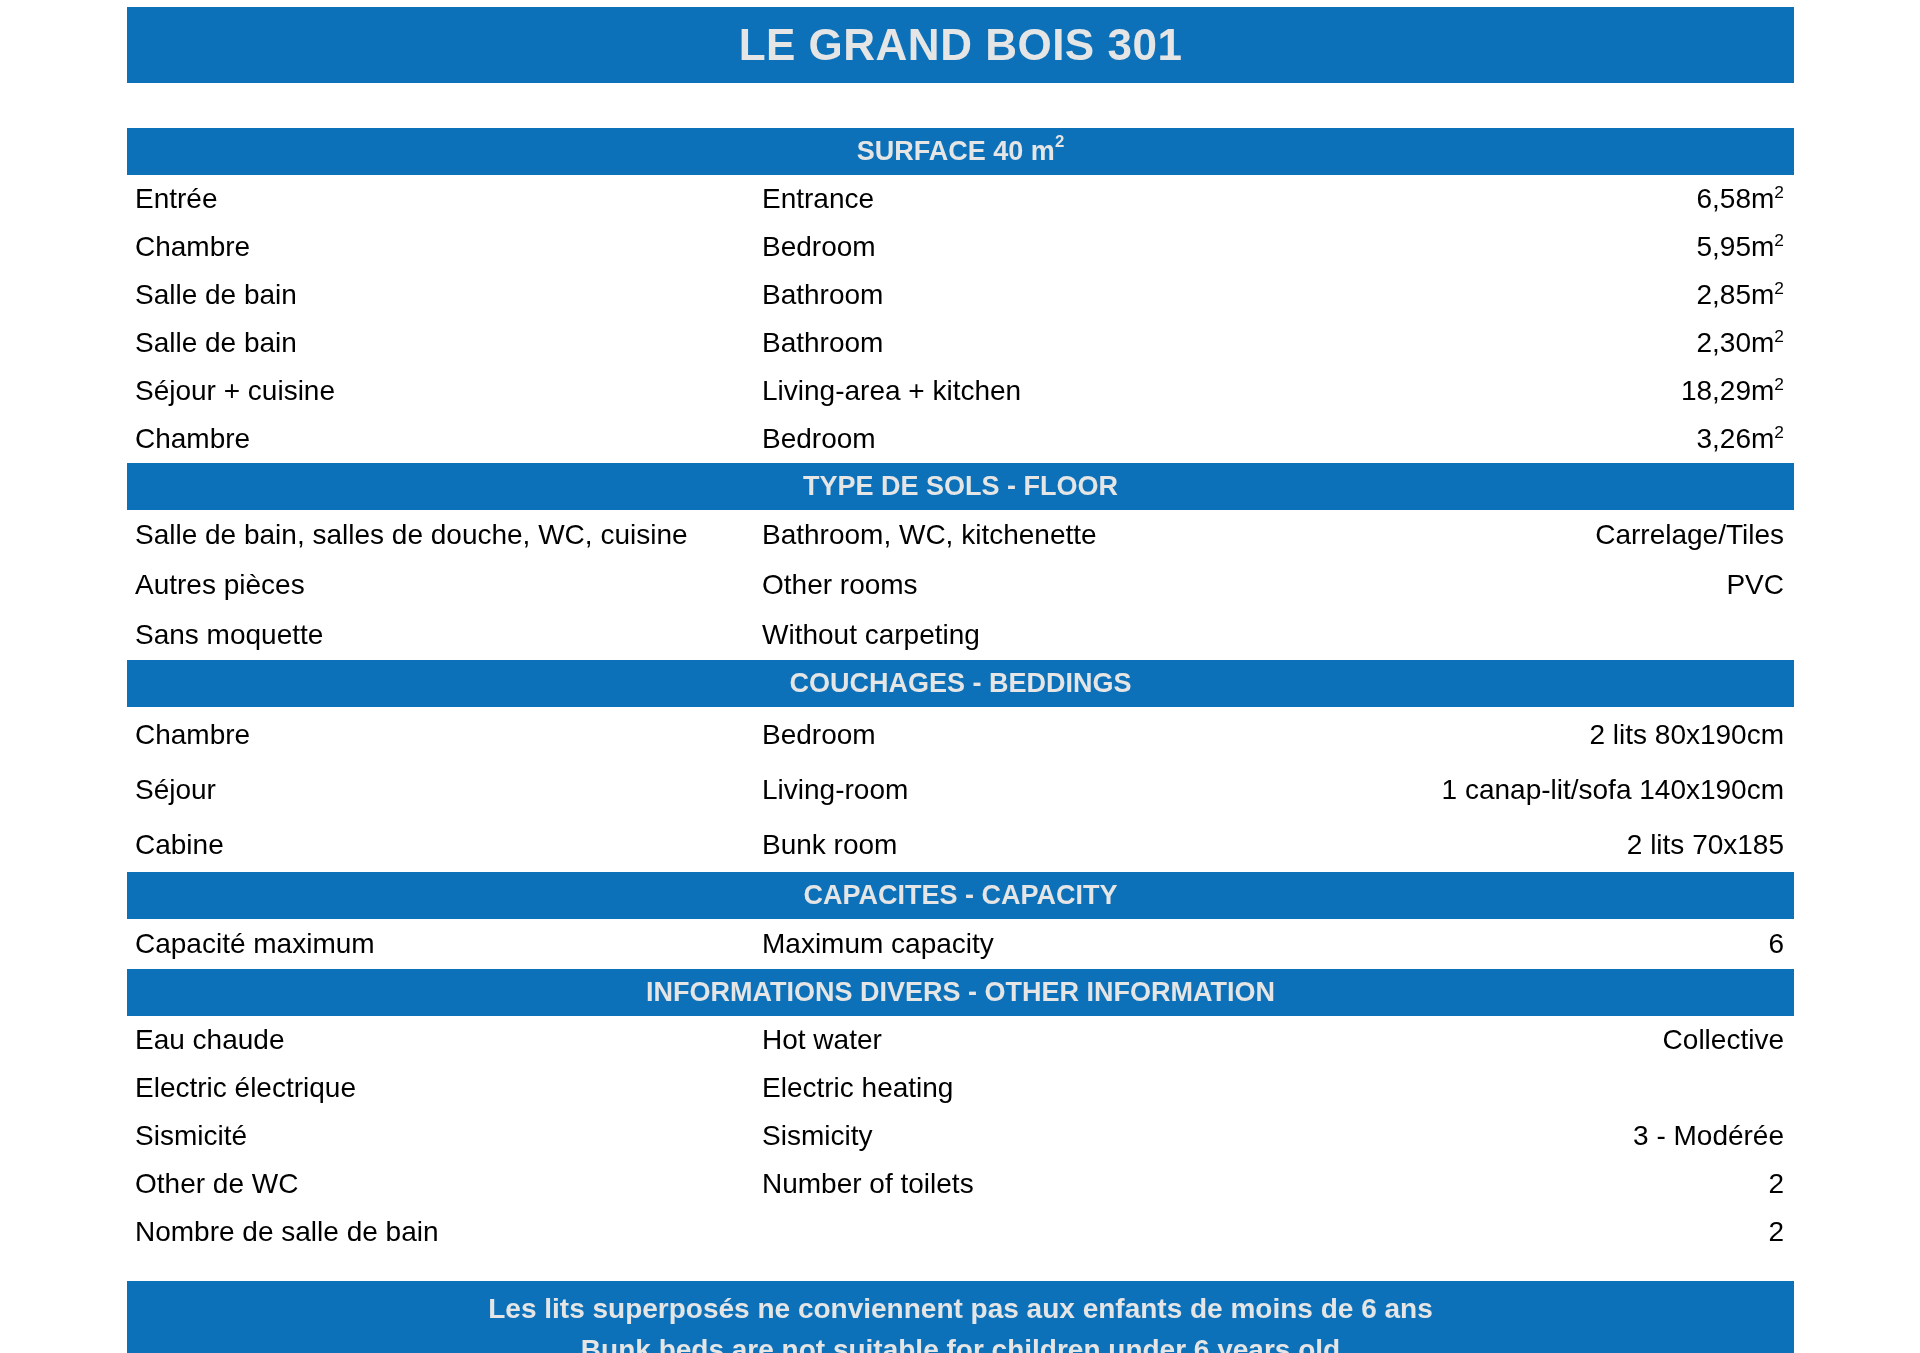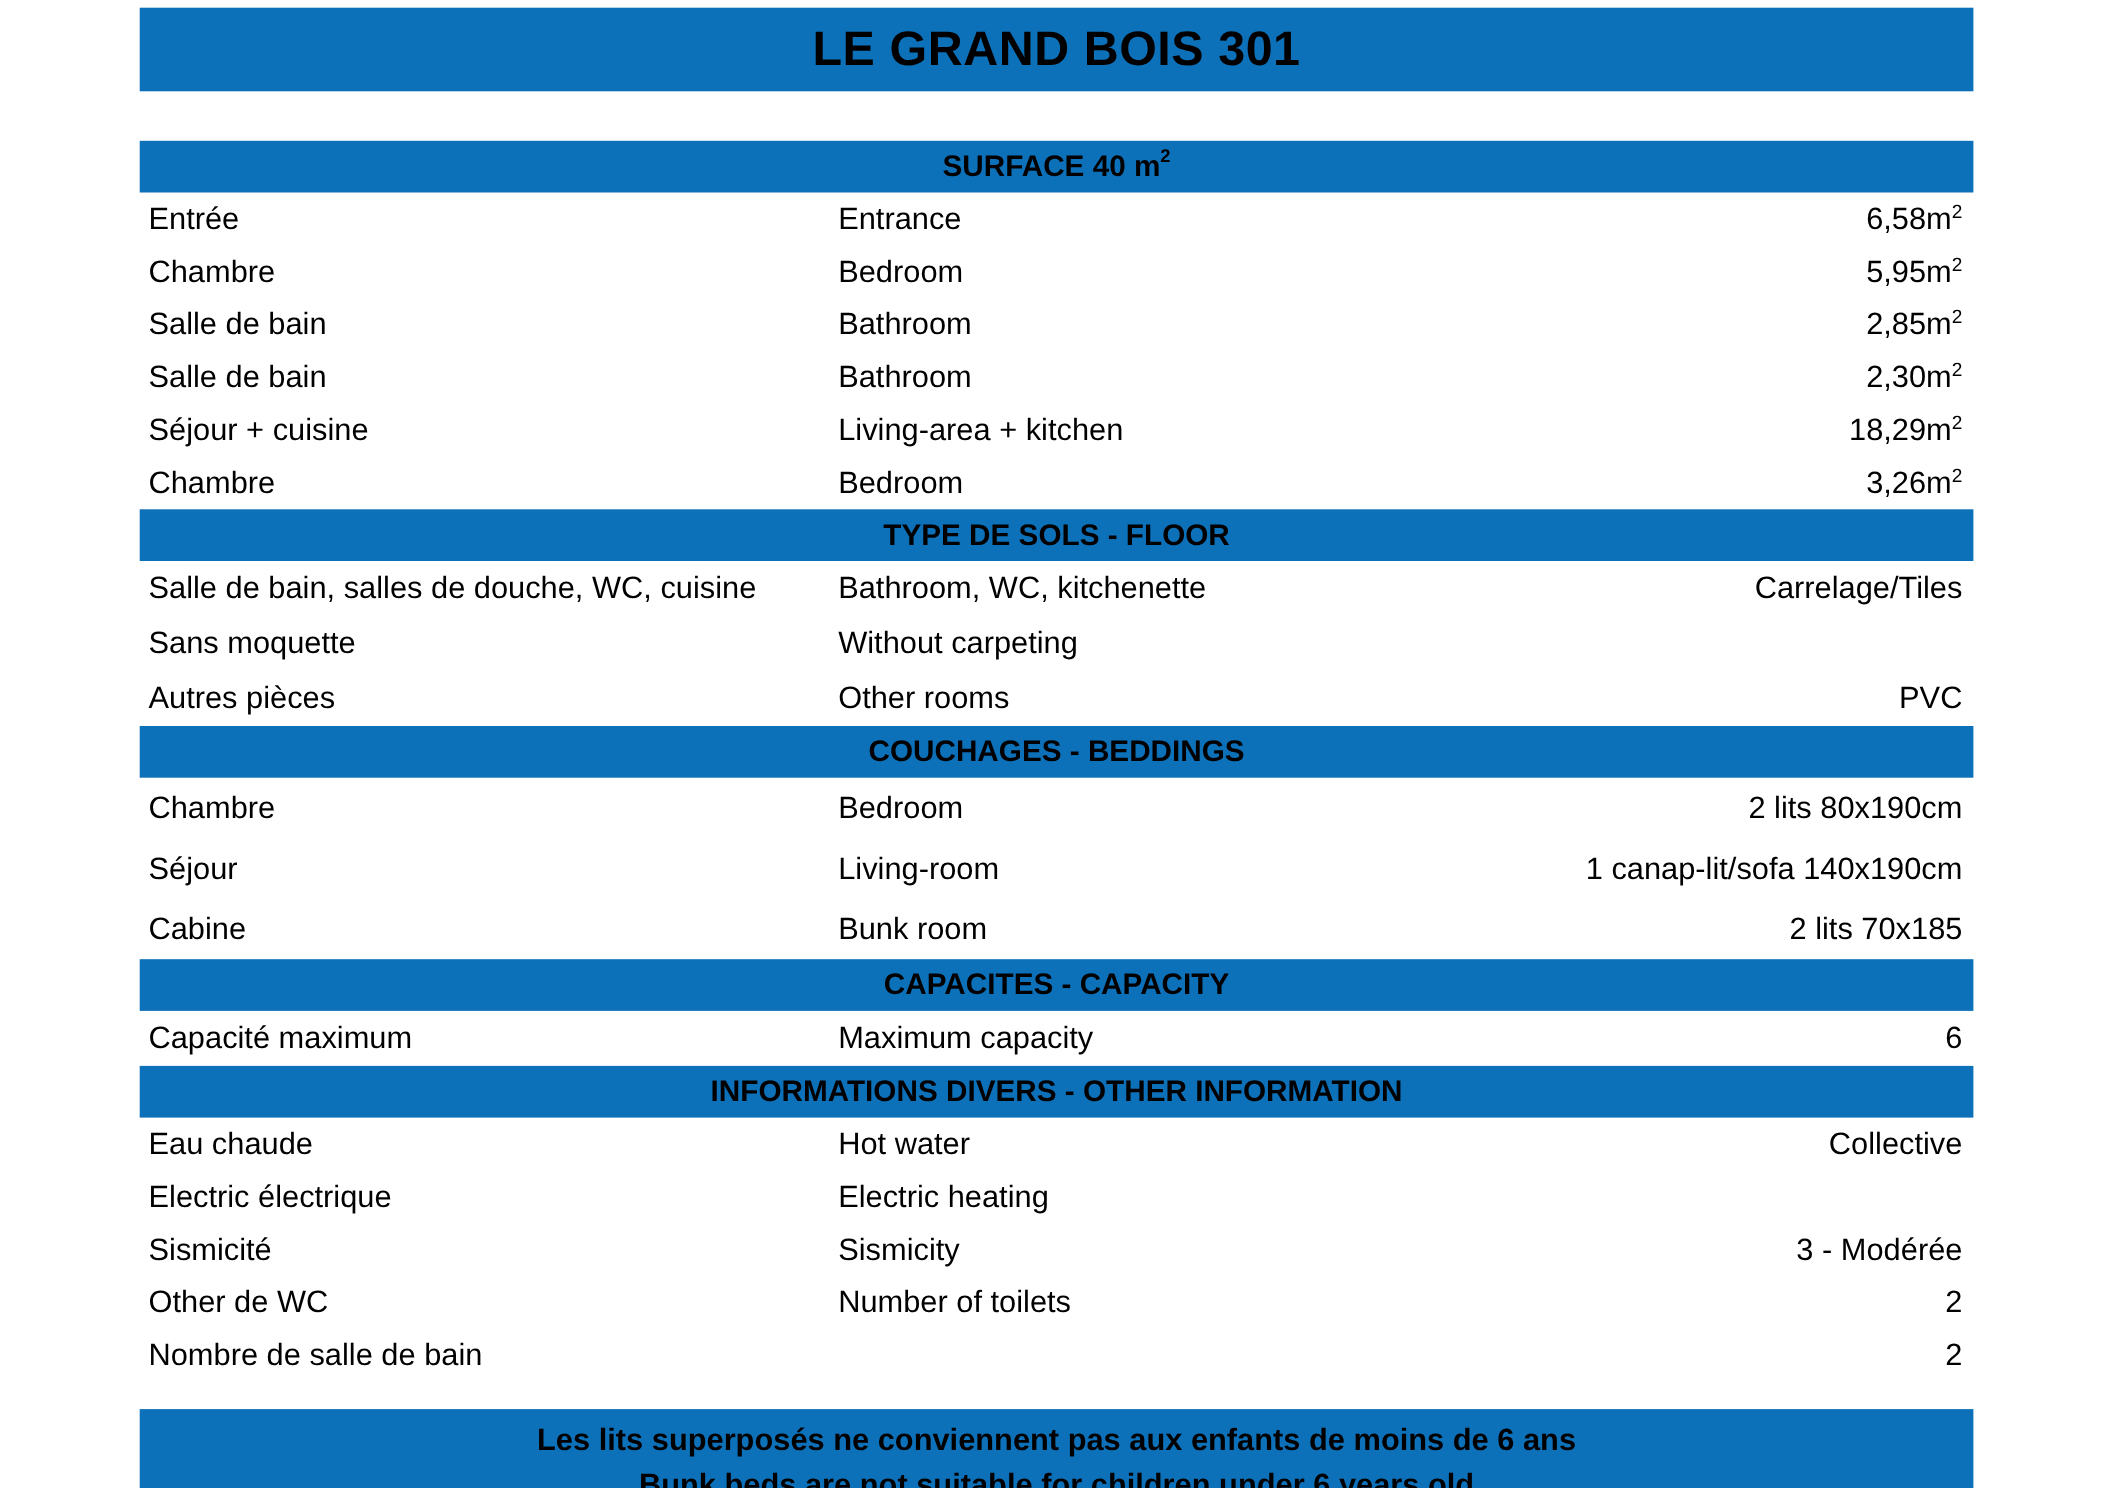--- a/index.html
+++ b/index.html
@@ -17,21 +17,21 @@
     overflow: hidden;
   }
   .sheet {
     position: absolute;
     left: 127px;
     top: 7px;
     width: 1667px;
   }
   .bar {
     background: var(--accent, #0d71ba);
-    color: #000000;
+    color: #e5e5e5;
     font-weight: bold;
     display: flex;
     align-items: center;
     justify-content: center;
     text-align: center;
   }
   .title-bar {
     height: 76px;
     font-size: 44px;
     margin-bottom: 45px;
@@ -126,28 +126,28 @@
       <div class="cell-val"><span>3,26m</span><span class="sup">2</span></div>
     </div>
 
     <div class="bar section-header">TYPE DE SOLS - FLOOR</div>
     <div class="row row-h50">
       <div class="cell-fr">Salle de bain, salles de douche, WC, cuisine</div>
       <div class="cell-en">Bathroom, WC, kitchenette</div>
       <div class="cell-val">Carrelage/Tiles</div>
     </div>
     <div class="row row-h50">
+      <div class="cell-fr">Autres pièces</div>
+      <div class="cell-en">Other rooms</div>
+      <div class="cell-val">PVC</div>
+    </div>
+    <div class="row row-h50">
       <div class="cell-fr">Sans moquette</div>
       <div class="cell-en">Without carpeting</div>
       <div class="cell-val"></div>
-    </div>
-    <div class="row row-h50">
-      <div class="cell-fr">Autres pièces</div>
-      <div class="cell-en">Other rooms</div>
-      <div class="cell-val">PVC</div>
     </div>
 
     <div class="bar section-header">COUCHAGES - BEDDINGS</div>
     <div class="row row-h55">
       <div class="cell-fr">Chambre</div>
       <div class="cell-en">Bedroom</div>
       <div class="cell-val">2 lits 80x190cm</div>
     </div>
     <div class="row row-h55">
       <div class="cell-fr">Séjour</div>

